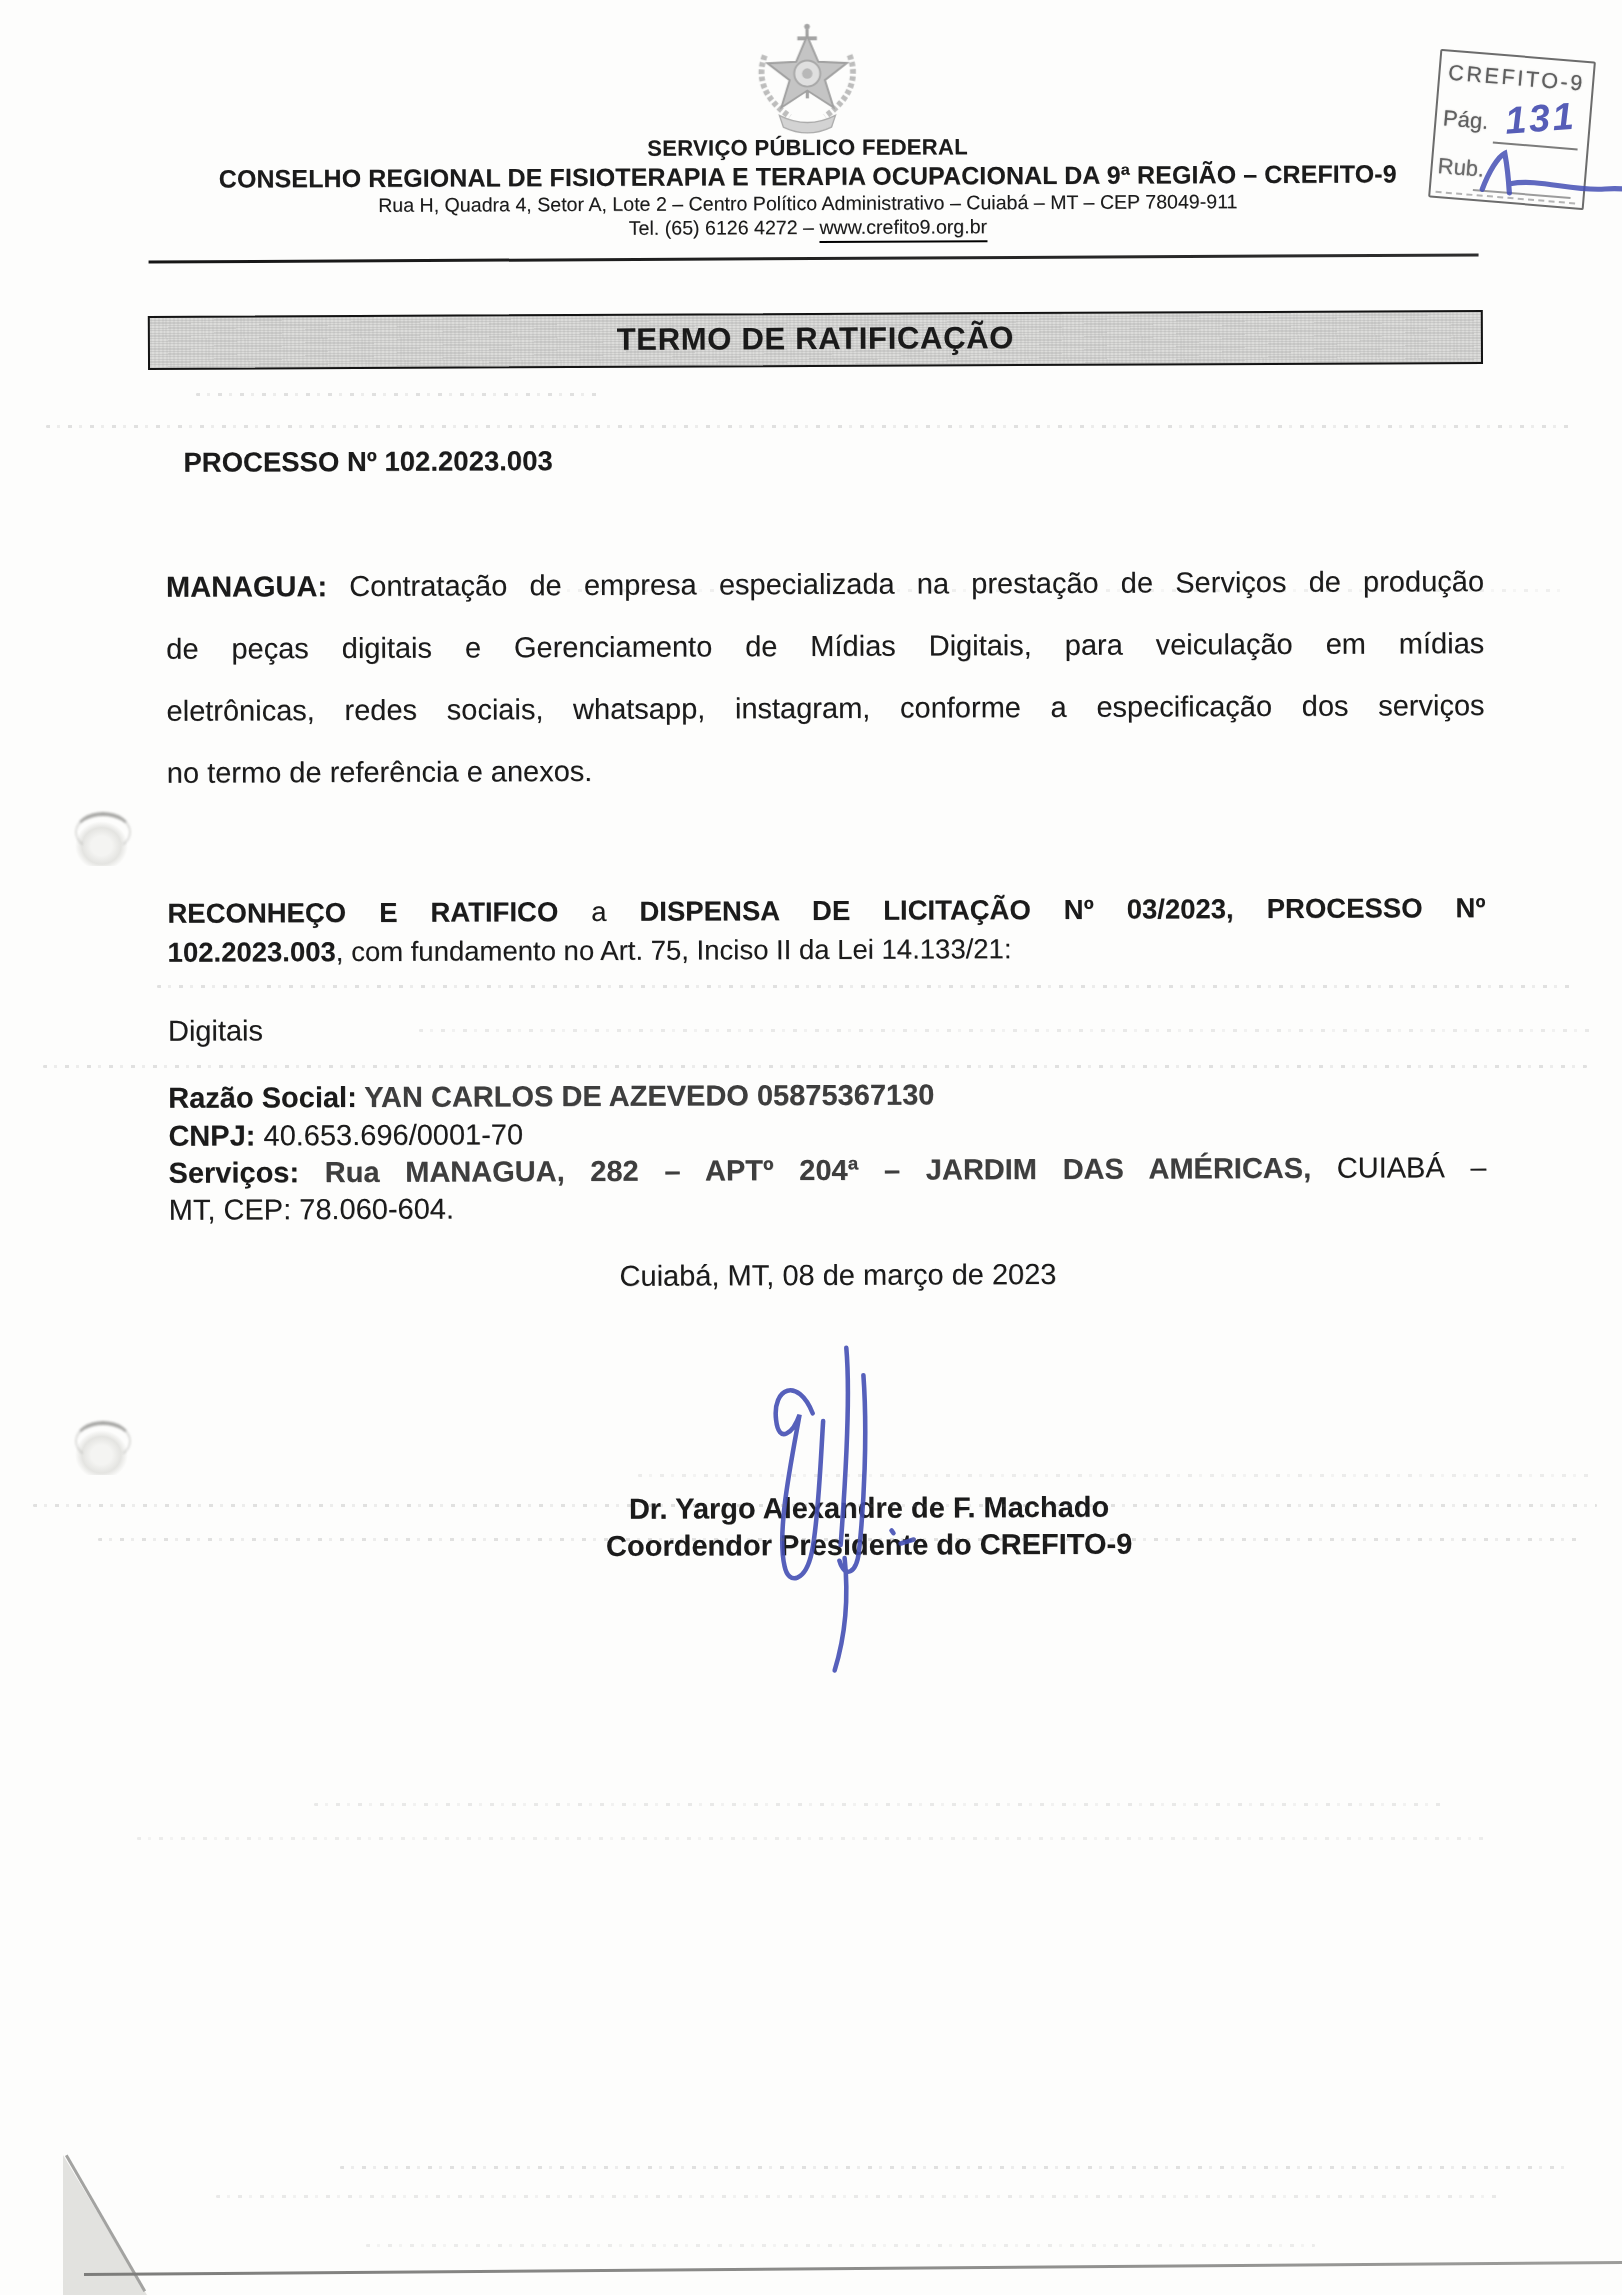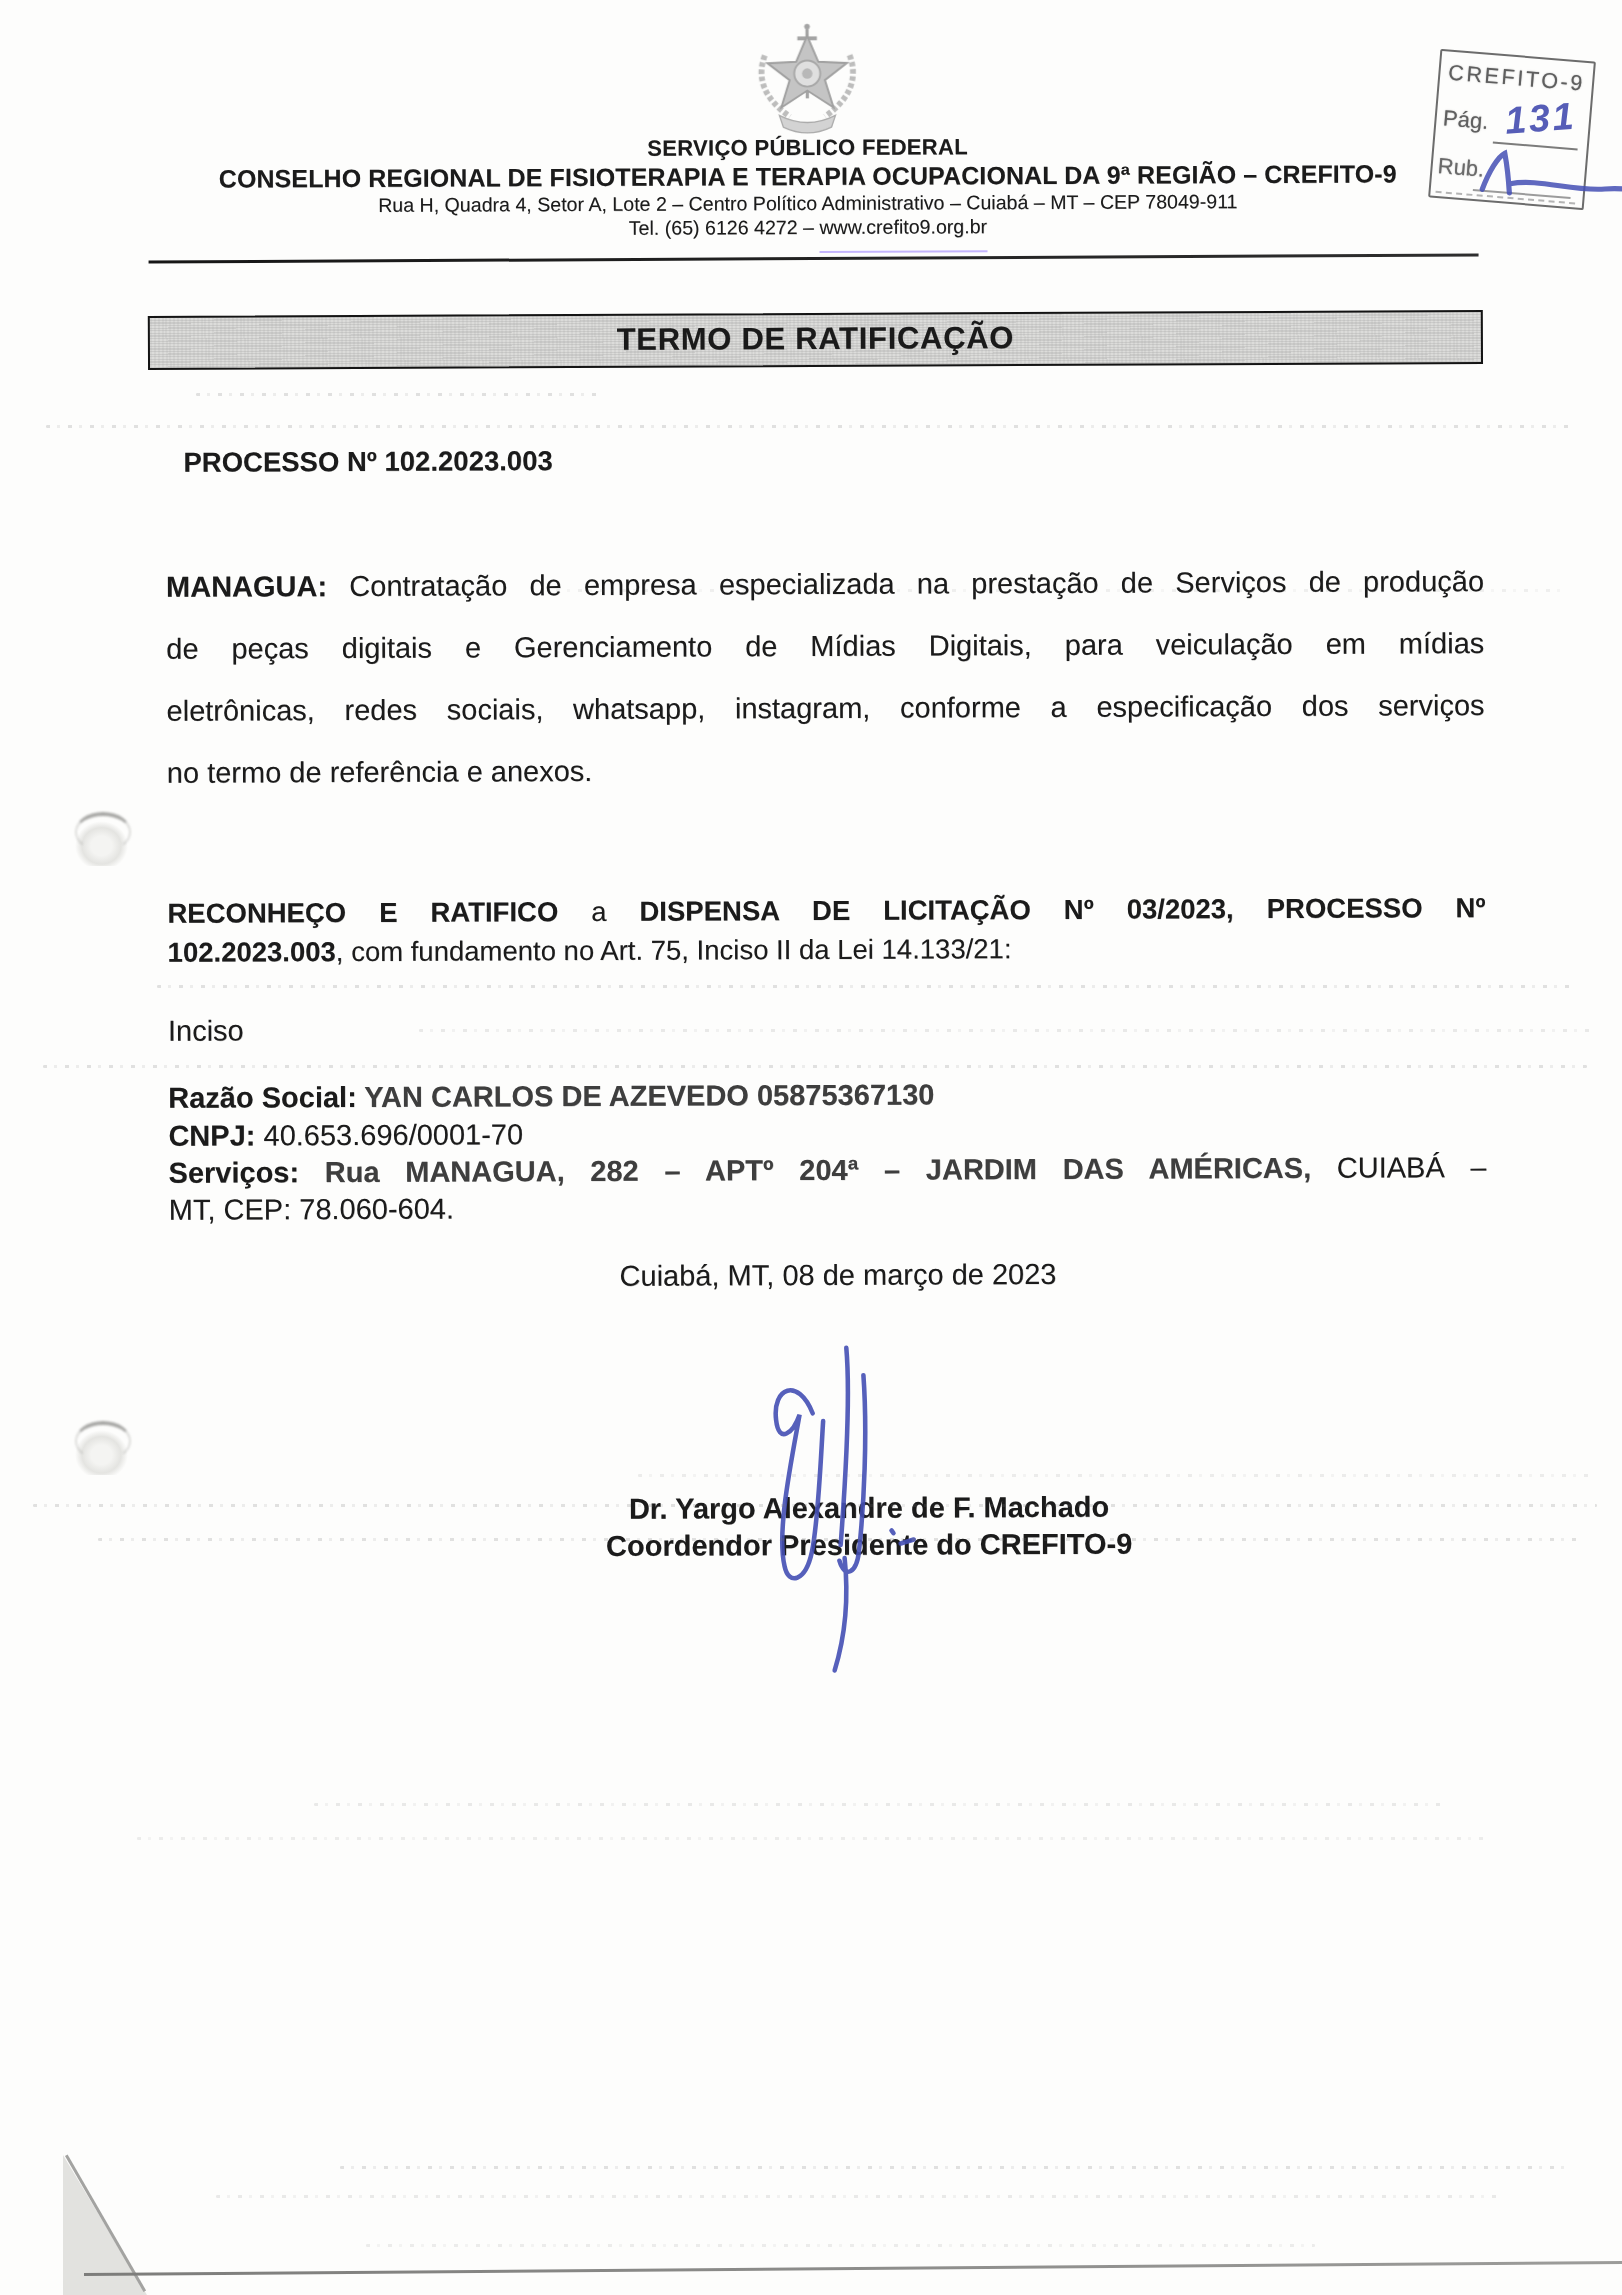--- a/index.html
+++ b/index.html
@@ -13,21 +13,21 @@
   .doc{position:absolute;inset:0;transform:rotate(-0.25deg);transform-origin:811px 1047px;}
   .abs{position:absolute;}
   .ctr{left:0;width:1623px;text-align:center;}
   .scan-text{text-shadow:0.3px 0.3px 0.5px rgba(40,40,40,.35);}
 
   
   .h1{top:135px;font-size:22px;font-weight:700;letter-spacing:0.3px;}
   .h2{top:162px;font-size:25px;font-weight:700;letter-spacing:0.1px;}
   .h3{top:192px;font-size:19.6px;}
   .h4{top:216px;font-size:19.6px;}
-  .h4 .link{border-bottom:2px solid #c4b5fd;padding-bottom:13px;}
+  .h4 .link{border-bottom:2px solid #000000;padding-bottom:3px;}
   .rule{top:257px;left:152px;width:1330px;height:3.3px;background:linear-gradient(90deg,#161616,#2e2e2e);transform:rotate(-0.06deg);}
 
   
   .titlebar{
     top:313px;left:151px;width:1335px;height:54px;
     border:2.6px solid #141414;box-sizing:border-box;
     background:
       repeating-linear-gradient(0deg, rgba(160,160,160,.28) 0 1.3px, rgba(255,255,255,0) 1.3px 2.6px),
       repeating-linear-gradient(90deg, rgba(170,170,170,.18) 0 2px, rgba(255,255,255,0) 2px 3.9px),
       #dcdcda;
@@ -147,21 +147,21 @@
     <div class="abs bodyline just scan-text" style="top:691px;">eletrônicas, redes sociais, whatsapp, instagram, conforme a especificação dos serviços</div>
     <div class="abs bodyline scan-text" style="top:753px;">no termo de referência e anexos.</div>
 
     <div class="abs bodyline just scan-text" style="top:894px;font-size:27.5px;">
       <span class="b">RECONHEÇO E RATIFICO</span><span> a </span><span class="b">DISPENSA DE LICITAÇÃO Nº 03/2023,</span><span> </span><span class="b">PROCESSO Nº</span>
     </div>
     <div class="abs bodyline scan-text" style="top:933px;font-size:27.5px;">
       <span class="b">102.2023.003</span><span>, com fundamento no Art. 75, Inciso II da Lei 14.133/21:</span>
     </div>
 
-    <div class="abs empresa scan-text">Inciso</div>
+    <div class="abs empresa scan-text">Digitais</div>
 
     <div class="abs bodyline scan-text" style="top:1078px;">
       <span class="b">Razão Social:</span><span class="b fade"> YAN CARLOS DE AZEVEDO 05875367130</span>
     </div>
     <div class="abs bodyline scan-text" style="top:1116px;">
       <span class="b">CNPJ:</span><span> 40.653.696/0001-70</span>
     </div>
     <div class="abs bodyline just scan-text" style="top:1153px;">
       <span class="b">Serviços:</span><span class="b fade"> Rua MANAGUA, 282 – APTº 204ª – JARDIM DAS AMÉRICAS,</span><span> CUIABÁ –</span>
     </div>

